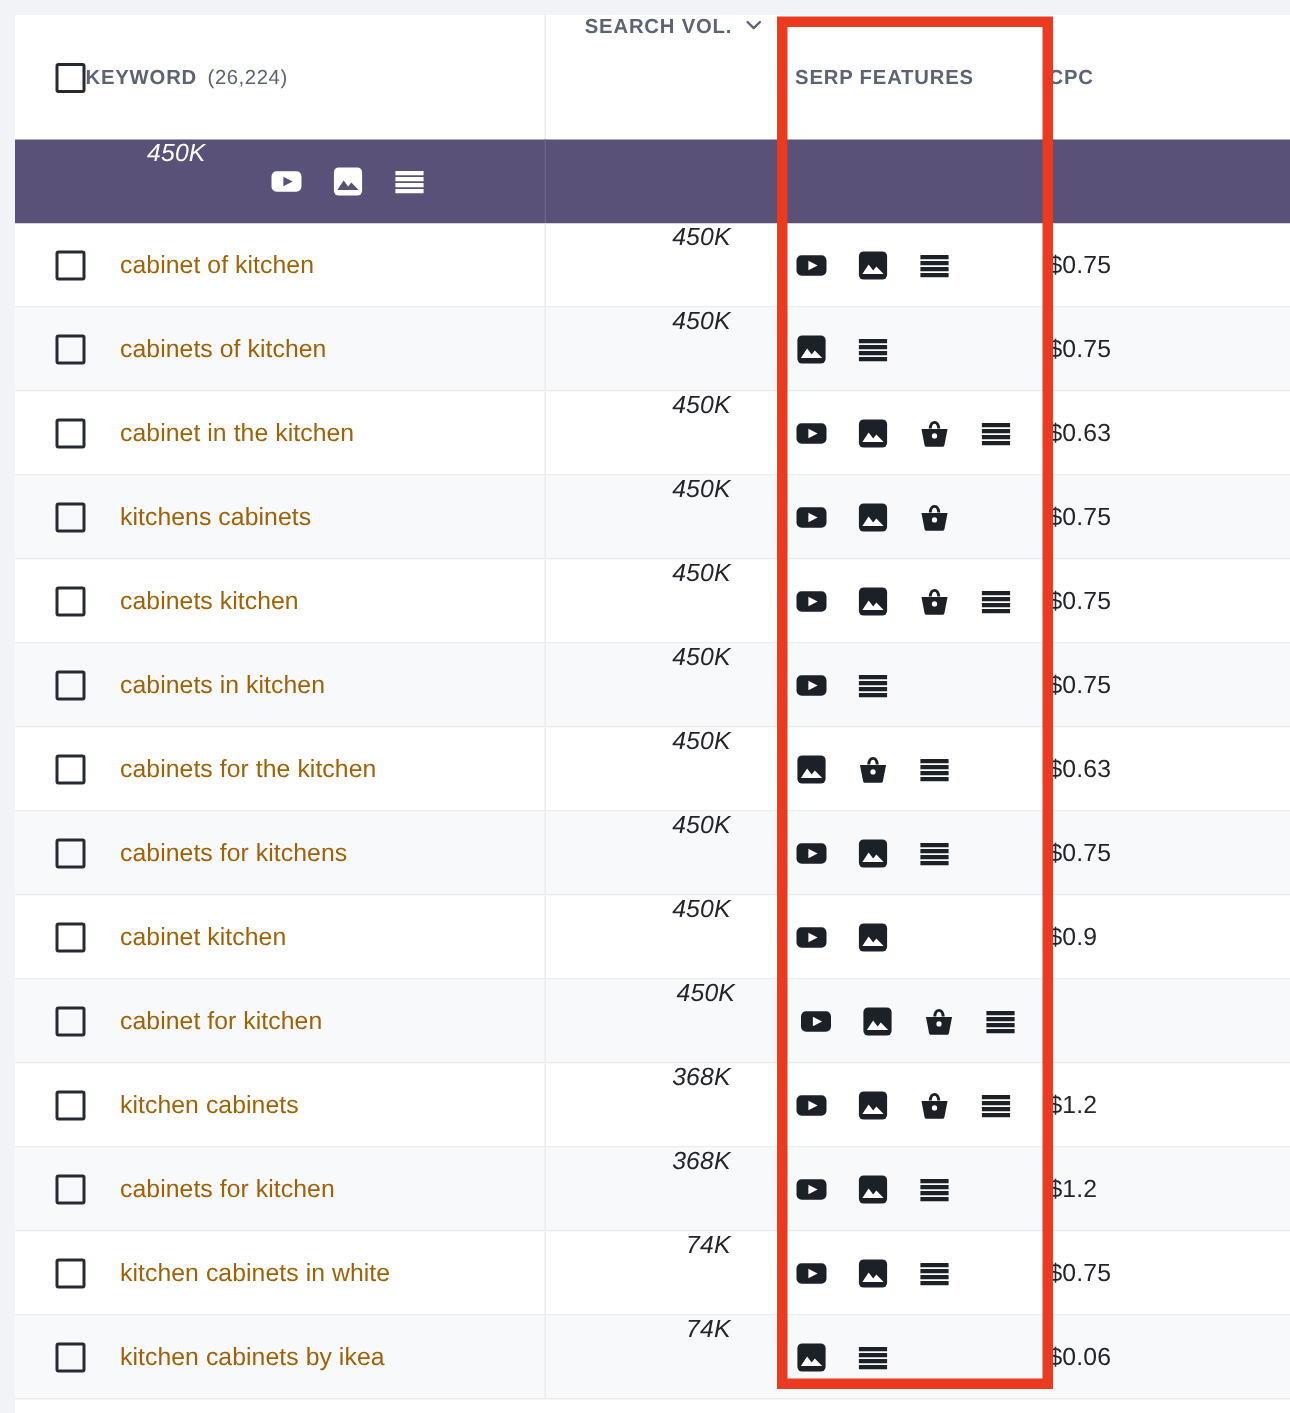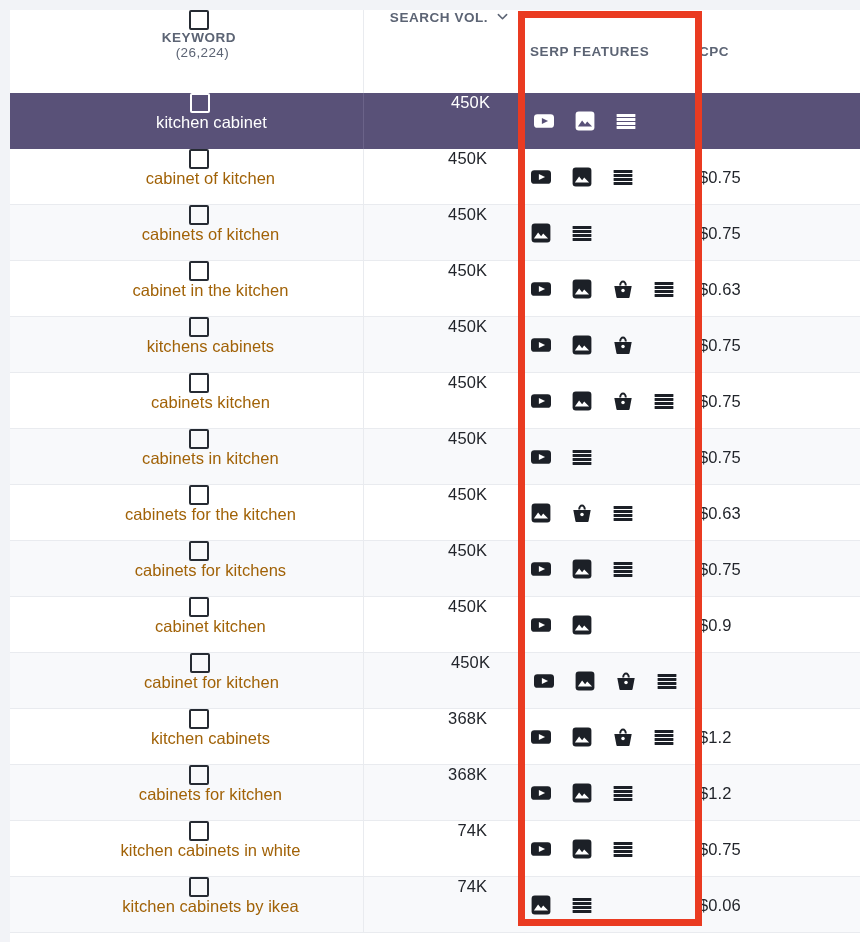--- a/index.html
+++ b/index.html
@@ -33,21 +33,21 @@
 
   .row {
     position: relative;
     display: flex;
     align-items: center;
     height: 56px;
     width: 850px;
   }
 
   
-  .c-keyword  { width: 353px; display: flex; align-items: center; height: 100%; padding-left: 27px; flex-direction: column; }
+  .c-keyword  { width: 353px; display: flex; align-items: center; height: 100%; padding-left: 27px; }
   .c-vol      { width: 150px; height: 100%; display: flex; align-items: flex-start; justify-content: flex-end; padding-right: 23px; }
   .c-serp     { width: 190px; height: 100%; display: flex; align-items: center; padding-left: 20px; gap: 19px; }
   .c-cpc      { width: 162px; height: 100%; display: flex; align-items: center; justify-content: flex-start; padding-right: 18px; }
 
   
   .header-row {
     height: 83px;
     background: #ffffff;
     align-items: center;
   }
@@ -129,20 +129,21 @@
     height: 100%;
     background: #e9ebef;
   }
   .row-selected .vdiv { background: #6b6389; }
   .header-row .vdiv  { background: #e9ebef; }
 
   .vol-val {
     font-size: 16.5px;
     color: #22252b;
     letter-spacing: 0.1px;
+    font-style: italic;
   }
   .cpc-val {
     font-size: 16.5px;
     color: #22252b;
     letter-spacing: 0.1px;
   }
 
   
   .feat { width: 22px; height: 22px; flex: 0 0 auto; display: block; }
   .feat svg { display: block; width: 22px; height: 22px; }
@@ -214,24 +215,20 @@
       </div>
 
       <div class="c-cpc">
         <span class="th-text">CPC</span>
       </div>
     </div>
 
     <div id="tbody">
         <div class="row row-selected" style="background: rgb(89, 81, 120);">
           <div class="vdiv"></div>
-          <div class="c-keyword">
-            <div class="cb"></div>
-            <span class="kw-label">kitchen cabinet</span>
-          </div>
           <div class="c-vol">
             <span class="vol-val">450K</span>
           </div>
           <div class="c-serp">
             <span class="feat">
               <svg viewBox="0 0 22 22">
                 <rect class="ico-dark" x="1" y="4.2" width="20" height="13.6" rx="3.4"></rect>
                 <path class="ico-cut" d="M8.9 7.9 L15.1 11 L8.9 14.1 Z"></path>
               </svg>
             </span>

